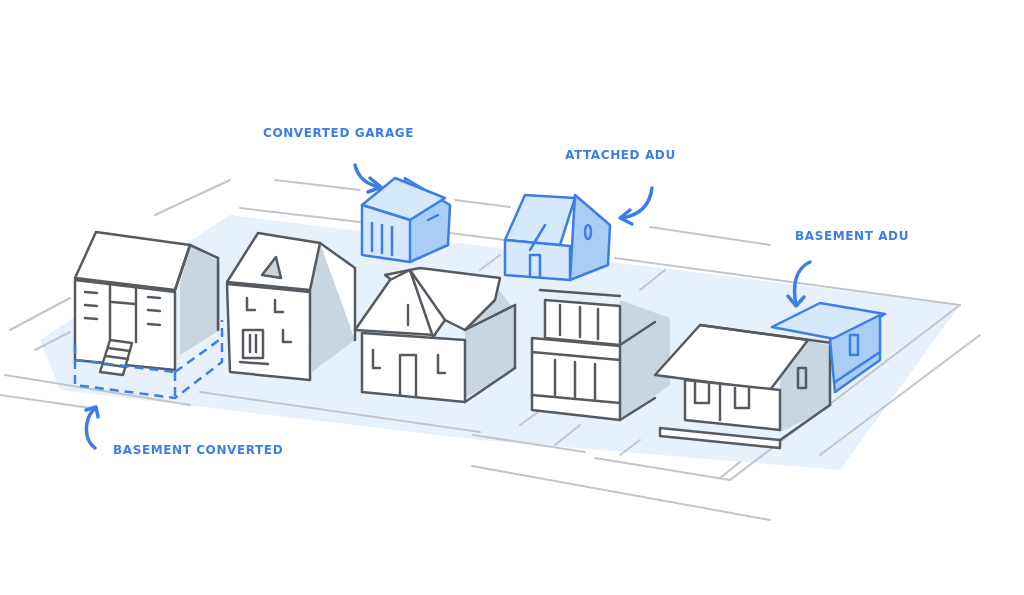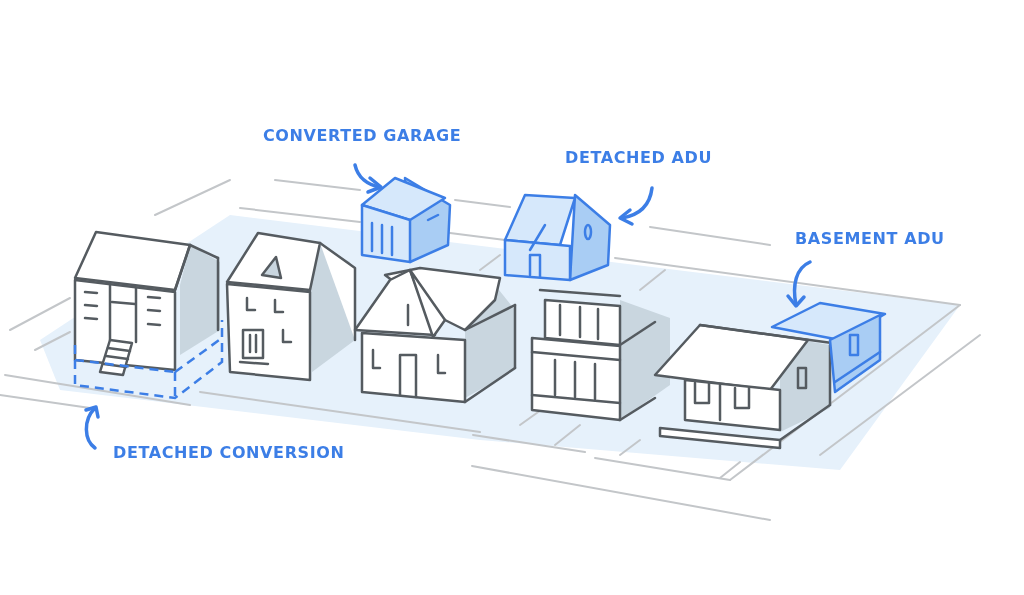--- a/index.html
+++ b/index.html
@@ -1,19 +1,19 @@
 <!DOCTYPE html>
 <html><head>
 <meta charset="utf-8">
 <style>
   html, body { margin: 0; padding: 0; background: #ffffff; }
   body { width: 1024px; height: 595px; overflow: hidden; position: relative; font-family: "DejaVu Sans", "Liberation Sans", sans-serif; }
   .canvas { position: absolute; left: 0; top: 0; width: 1024px; height: 595px; }
   .label {
-    position: absolute; color: #3c7ee6; font-weight: bold; font-size: 16px;
+    position: absolute; color: #3c7ee6; font-weight: bold; font-size: 12px;
     letter-spacing: 0.6px; white-space: nowrap; font-family: "DejaVu Sans", sans-serif;
   }
   #lbl-garage { left: 263px; top: 126px; }
   #lbl-detached { left: 565px; top: 148px; }
   #lbl-attached { left: 795px; top: 229px; }
   #lbl-basement { left: 113px; top: 443px; }
 </style>
 </head>
 <body>
 
@@ -161,15 +161,15 @@
     <path d="M652,188 C650,205 640,215 622,218"></path>
     <path d="M630,210 L620,218 L632,224"></path>
     <path d="M810,262 C796,268 792,285 796,305"></path>
     <path d="M788,296 L796,306 L804,297"></path>
     <path d="M95,448 C84,440 83,420 95,408"></path>
     <path d="M86,410 L96,407 L98,417"></path>
   </g>
 </svg>
 
 <div class="label" id="lbl-garage">CONVERTED GARAGE</div>
-<div class="label" id="lbl-detached">DETACHED ADU</div>
+<div class="label" id="lbl-detached">ATTACHED ADU</div>
 <div class="label" id="lbl-attached">BASEMENT ADU</div>
-<div class="label" id="lbl-basement">DETACHED CONVERSION</div>
+<div class="label" id="lbl-basement">BASEMENT CONVERTED</div>
 
 </body></html>

